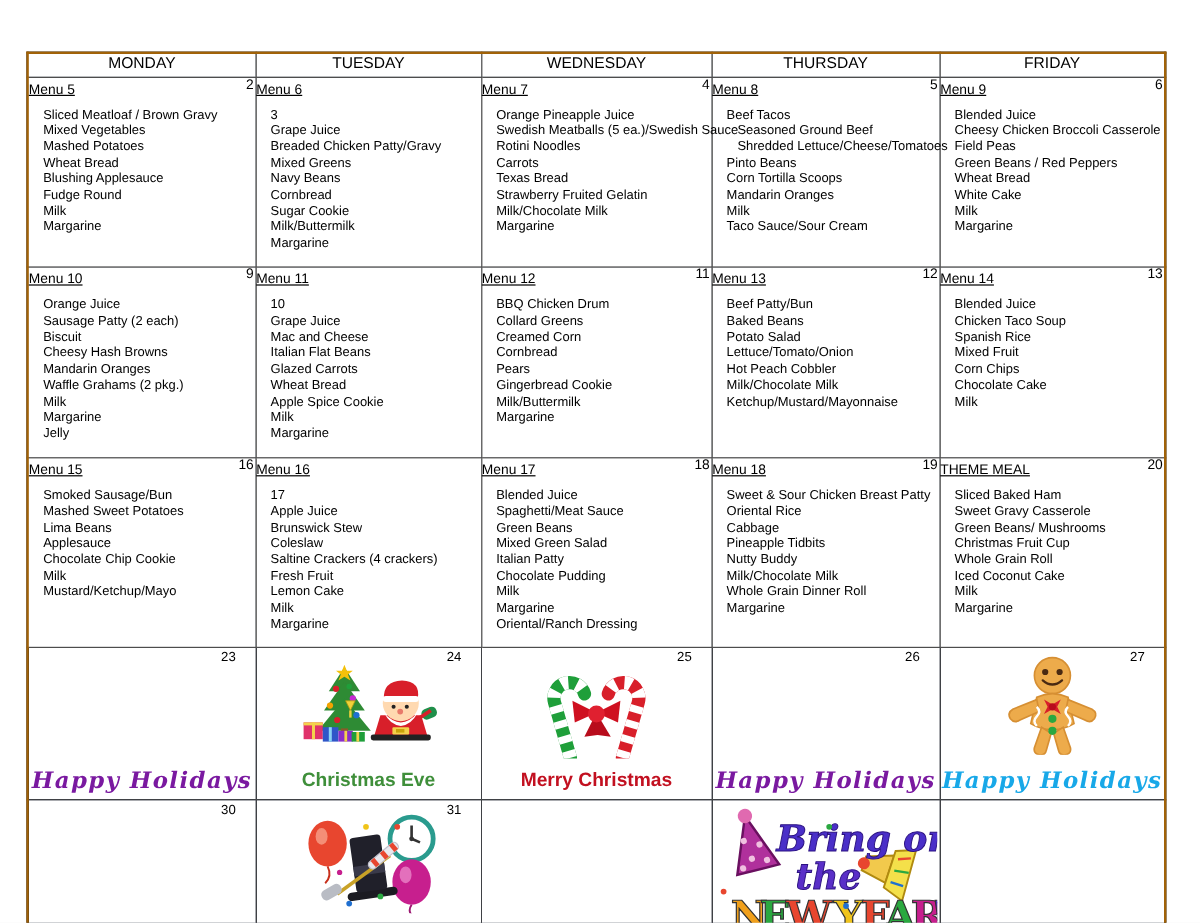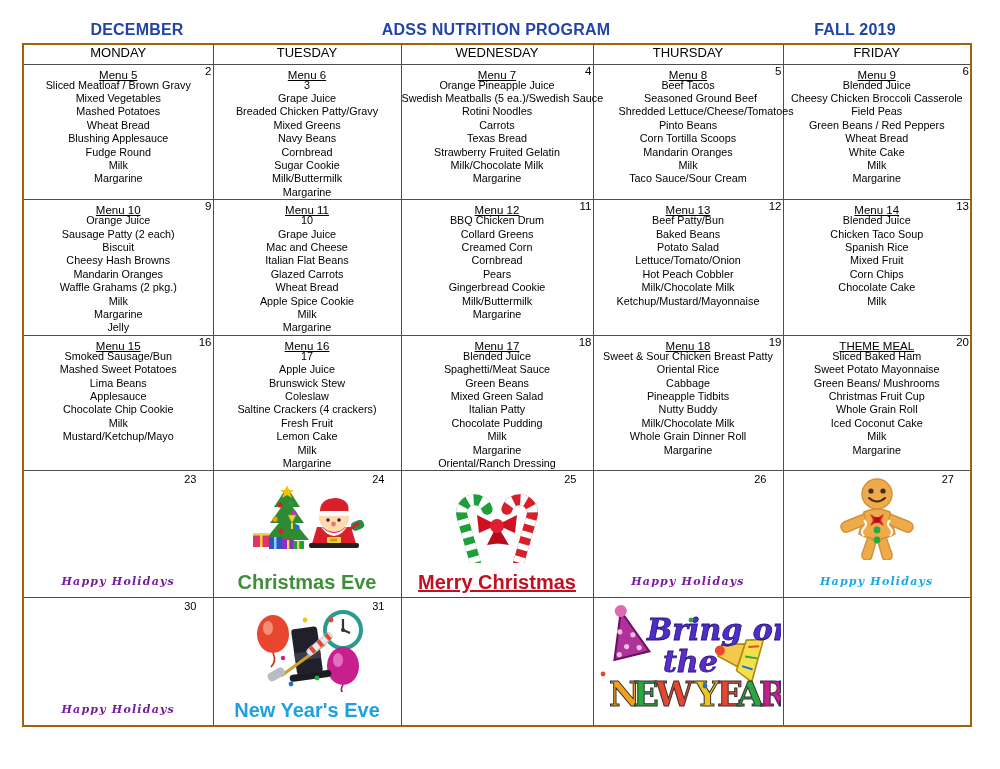--- a/index.html
+++ b/index.html
@@ -84,21 +84,20 @@
     font-weight: normal;
     color: #000;
     vertical-align: middle;
     padding: 1px 0 2px 0;
   }
 
   
   .menu-cell {
     height: 135px;
     padding: 4px 5px 3px 6px;
-    text-align: center;
   }
   .menu-head {
     position: relative;
     height: 13px;
     margin-bottom: 1px;
   }
   .menu-title {
     font-size: 11.5px;
     color: #000;
     text-decoration: underline;
@@ -108,30 +107,30 @@
   .daynum {
     position: absolute;
     right: 1px;
     top: 0;
     font-size: 11.5px;
     color: #000;
     line-height: 13px;
   }
   .menu-items {
     list-style: none;
-    margin: 0;
+    margin: 12px;
     padding: 0;
   }
   .menu-items li {
     font-size: 10.8px;
     line-height: 13.4px;
     color: #000;
     white-space: nowrap;
   }
-  .menu-items li.indent { padding-left: 25px; }
+  .menu-items li.indent { padding-left: 9px; }
 
   
   .holiday-cell {
     height: 127px;
     position: relative;
     padding: 0;
   }
   .holiday-cell .daynum-h {
     position: absolute;
     right: 16px;
@@ -151,53 +150,48 @@
   .art {
     flex: 1;
     display: flex;
     align-items: center;
     justify-content: center;
     width: 100%;
     min-height: 0;
   }
   .art svg { display: block; }
   .caption {
-    font-size: 20px;
+    font-size: 16px;
     font-weight: bold;
     line-height: 18px;
     text-align: center;
     white-space: nowrap;
   }
   .caption.script {
     font-family: "DejaVu Serif", serif;
     font-style: italic;
     font-weight: bold;
-    font-size: 11px;
+    font-size: 19px;
     letter-spacing: 1.2px;
     margin-top: 10px;
   }
   .caption.purple { color: #7a19a0; }
   .caption.green  { color: #3f8f3a; }
-  .caption.red    { color: #c21020; text-decoration: underline; }
+  .caption.red    { color: #c21020; }
   .caption.blue   { color: #1f9fe0; }
   .caption.cyan   { color: #18a8e8; }
   .caption.empty  { visibility: hidden; }
 
   .row-last .holiday-cell { height: 128px; }
 </style>
 </head>
 <body>
 
 <div id="page">
 
-  <div class="banner">
-    <div class="banner-month">DECEMBER</div>
-    <div class="banner-title">ADSS NUTRITION PROGRAM</div>
-    <div class="banner-term">FALL 2019</div>
-  </div>
 
   <table class="calendar">
     <colgroup>
       <col class="c0">
         <col class="c1">
         <col class="c2">
         <col class="c3">
         <col class="c4">
     </colgroup>
     <thead>
@@ -396,21 +390,21 @@
               <li>Nutty Buddy</li>
               <li>Milk/Chocolate Milk</li>
               <li>Whole Grain Dinner Roll</li>
               <li>Margarine</li>
             </ul>
           </td>
           <td class="menu-cell">
             <div class="menu-head"><span class="menu-title">THEME MEAL</span><span class="daynum">20</span></div>
             <ul class="menu-items">
               <li>Sliced Baked Ham</li>
-              <li>Sweet Potato Mayonnaise</li>
+              <li>Sweet Gravy Casserole</li>
               <li>Green Beans/ Mushrooms</li>
               <li>Christmas Fruit Cup</li>
               <li>Whole Grain Roll</li>
               <li>Iced Coconut Cake</li>
               <li>Milk</li>
               <li>Margarine</li>
             </ul>
           </td>
         </tr>
         <tr>

